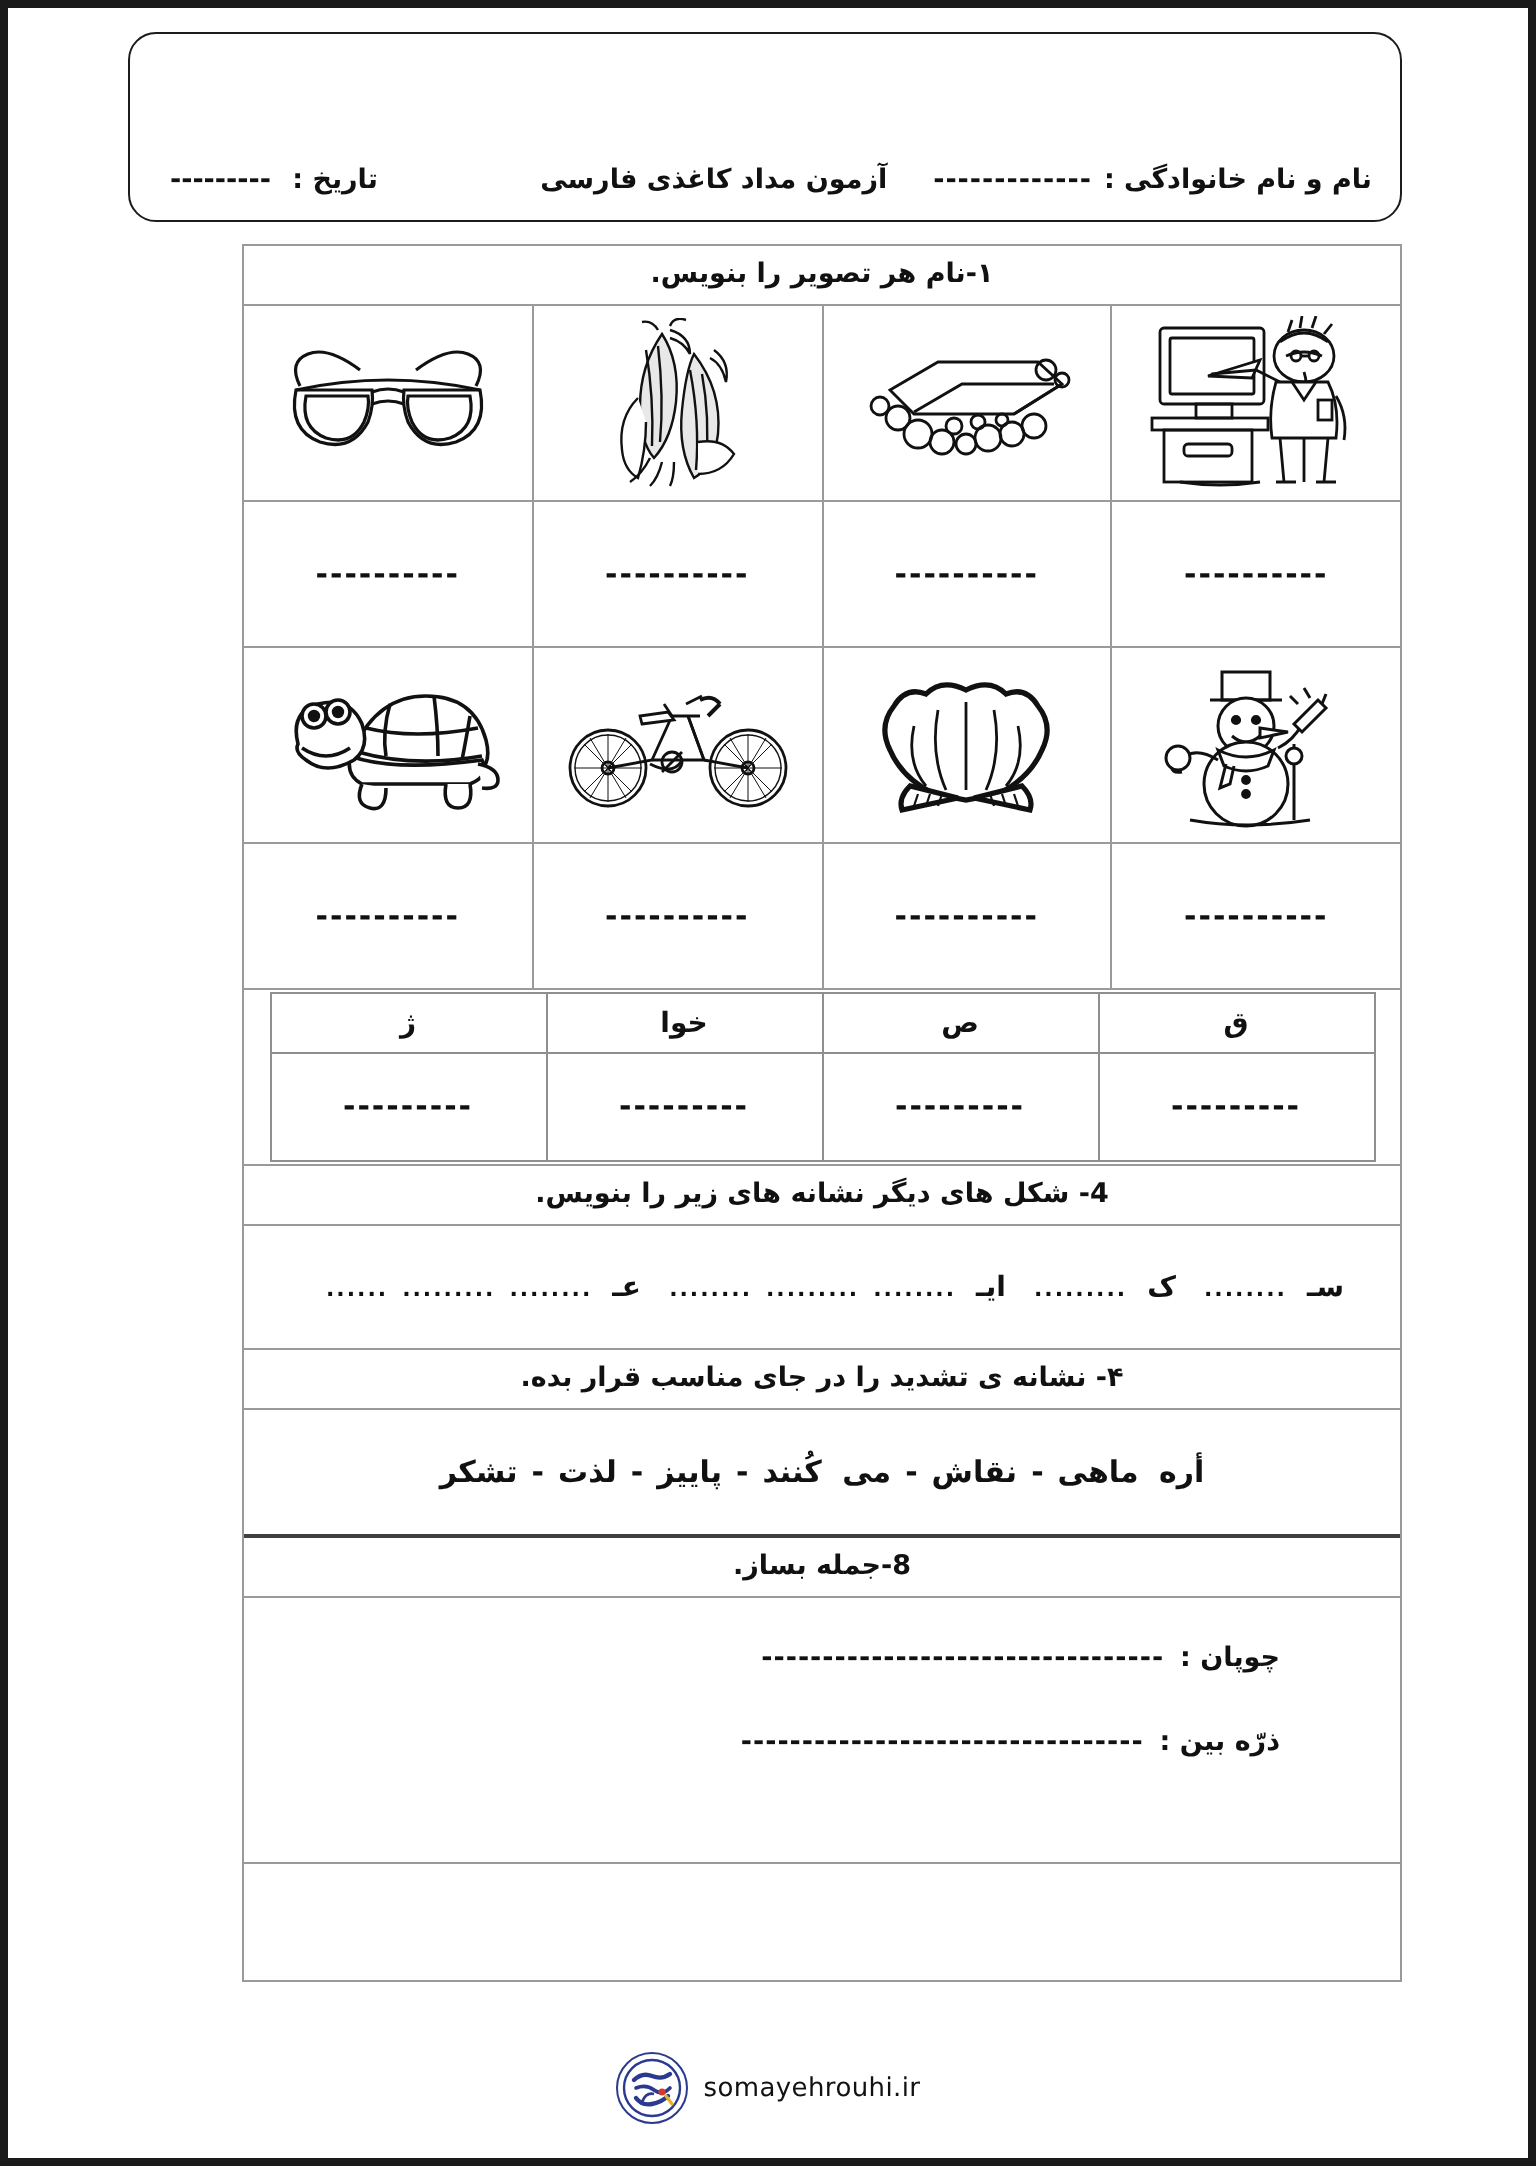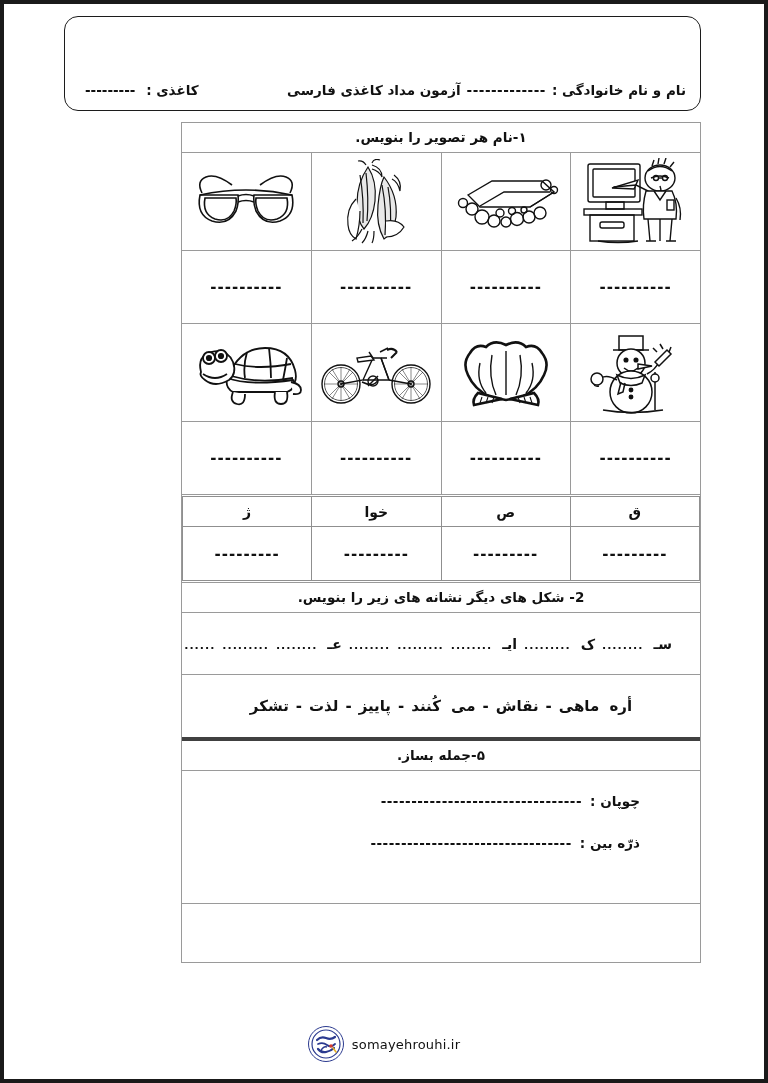--- a/index.html
+++ b/index.html
@@ -48,32 +48,32 @@
     color: #111;
     direction: rtl;
   }
   .hdr-name { white-space: nowrap; text-align: center; }
   .hdr-dash {
     letter-spacing: 0.5px;
     white-space: nowrap;
     margin: 0 6px;
     font-weight: bold;
   }
-  .hdr-title { white-space: nowrap; margin-right: 0; }
+  .hdr-title { white-space: nowrap; margin-right: 17px; }
   .hdr-date {
     margin-right: auto;
     white-space: nowrap;
   }
 
   
   .sheet {
     position: absolute;
     right: 63px;
     top: 118px;
-    width: 520px;
+    width: 580px;
     border: 1px solid #9a9a9a;
     border-bottom: none;
     box-sizing: border-box;
     direction: rtl;
   }
   .q-head {
     border-bottom: 1px solid #9a9a9a;
     text-align: center;
     font-size: 13.5px;
     font-weight: bold;
@@ -160,21 +160,21 @@
   .q3-dots {
     font-size: 11px;
     letter-spacing: 1px;
     color: #111;
     font-weight: bold;
   }
   .q3-dots span { margin-left: 7px; }
 
   
   .q4-row {
-    border-bottom: 4px solid #404040;
+    border-bottom: 2px solid #404040;
     height: 62px;
     display: flex;
     align-items: center;
     justify-content: center;
     background: #fff;
   }
   .q4-words {
     font-size: 15px;
     font-weight: bold;
     color: #111;
@@ -252,21 +252,21 @@
 <body>
 
 <div class="page">
 
   <div class="header-box">
     <div class="header-line">
       <span class="hdr-name">نام و نام خانوادگی :</span>
       <span class="hdr-dash">-------------</span>
       <span class="hdr-title">آزمون مداد کاغذی فارسی</span>
       <span class="hdr-date">
-        <span>کاغذی :</span>
+        <span>تاریخ :</span>
         <span class="hdr-dash">---------</span>
       </span>
     </div>
   </div>
 
   <div class="sheet">
 
     <div class="q-head">۱-نام هر تصویر را بنویس.</div>
 
     <div class="row pic-row">
@@ -473,21 +473,21 @@
         <tr>
           <td class="blk"><span class="blank-dash">---------</span></td>
           <td class="blk"><span class="blank-dash">---------</span></td>
           <td class="blk"><span class="blank-dash">---------</span></td>
           <td class="blk"><span class="blank-dash">---------</span></td>
         </tr>
       </tbody>
         </table>
     </div>
 
-    <div class="q-head">2-  شکل های دیگر نشانه های زیر را بنویس.</div>
+    <div class="q-head">4-  شکل های دیگر نشانه های زیر را بنویس.</div>
     <div class="q3-row">
       <div class="q3-item">
         <span class="q3-letter">سـ</span>
         <span class="q3-dots"><span>........</span></span>
       </div>
       <div class="q3-item">
         <span class="q3-letter">ک</span>
         <span class="q3-dots"><span>.........</span></span>
       </div>
       <div class="q3-item">
@@ -497,27 +497,28 @@
         </span>
       </div>
       <div class="q3-item">
         <span class="q3-letter">عـ</span>
         <span class="q3-dots">
           <span>........</span><span>.........</span><span>......</span>
         </span>
       </div>
     </div>
 
+    <div class="q-head">۴- نشانه ی تشدید را در جای مناسب قرار بده.</div>
     <div class="q4-row">
       <div class="q4-words">
         <span>أره ماهی</span><span class="sep">-</span><span>نقاش</span><span class="sep">-</span><span>می کُنند</span><span class="sep">-</span><span>پاییز</span><span class="sep">-</span><span>لذت</span><span class="sep">-</span><span>تشکر</span>
       </div>
     </div>
 
-    <div class="q-head">۵-جمله بساز.</div>
+    <div class="q-head">8-جمله بساز.</div>
     <div class="q5-row">
       <div class="q5-line">
         <span class="q5-label">چوپان :</span>
         <span class="q5-dash">---------------------------------</span>
       </div>
       <div class="q5-line">
         <span class="q5-label">ذرّه بین :</span>
         <span class="q5-dash">---------------------------------</span>
       </div>
     </div>

